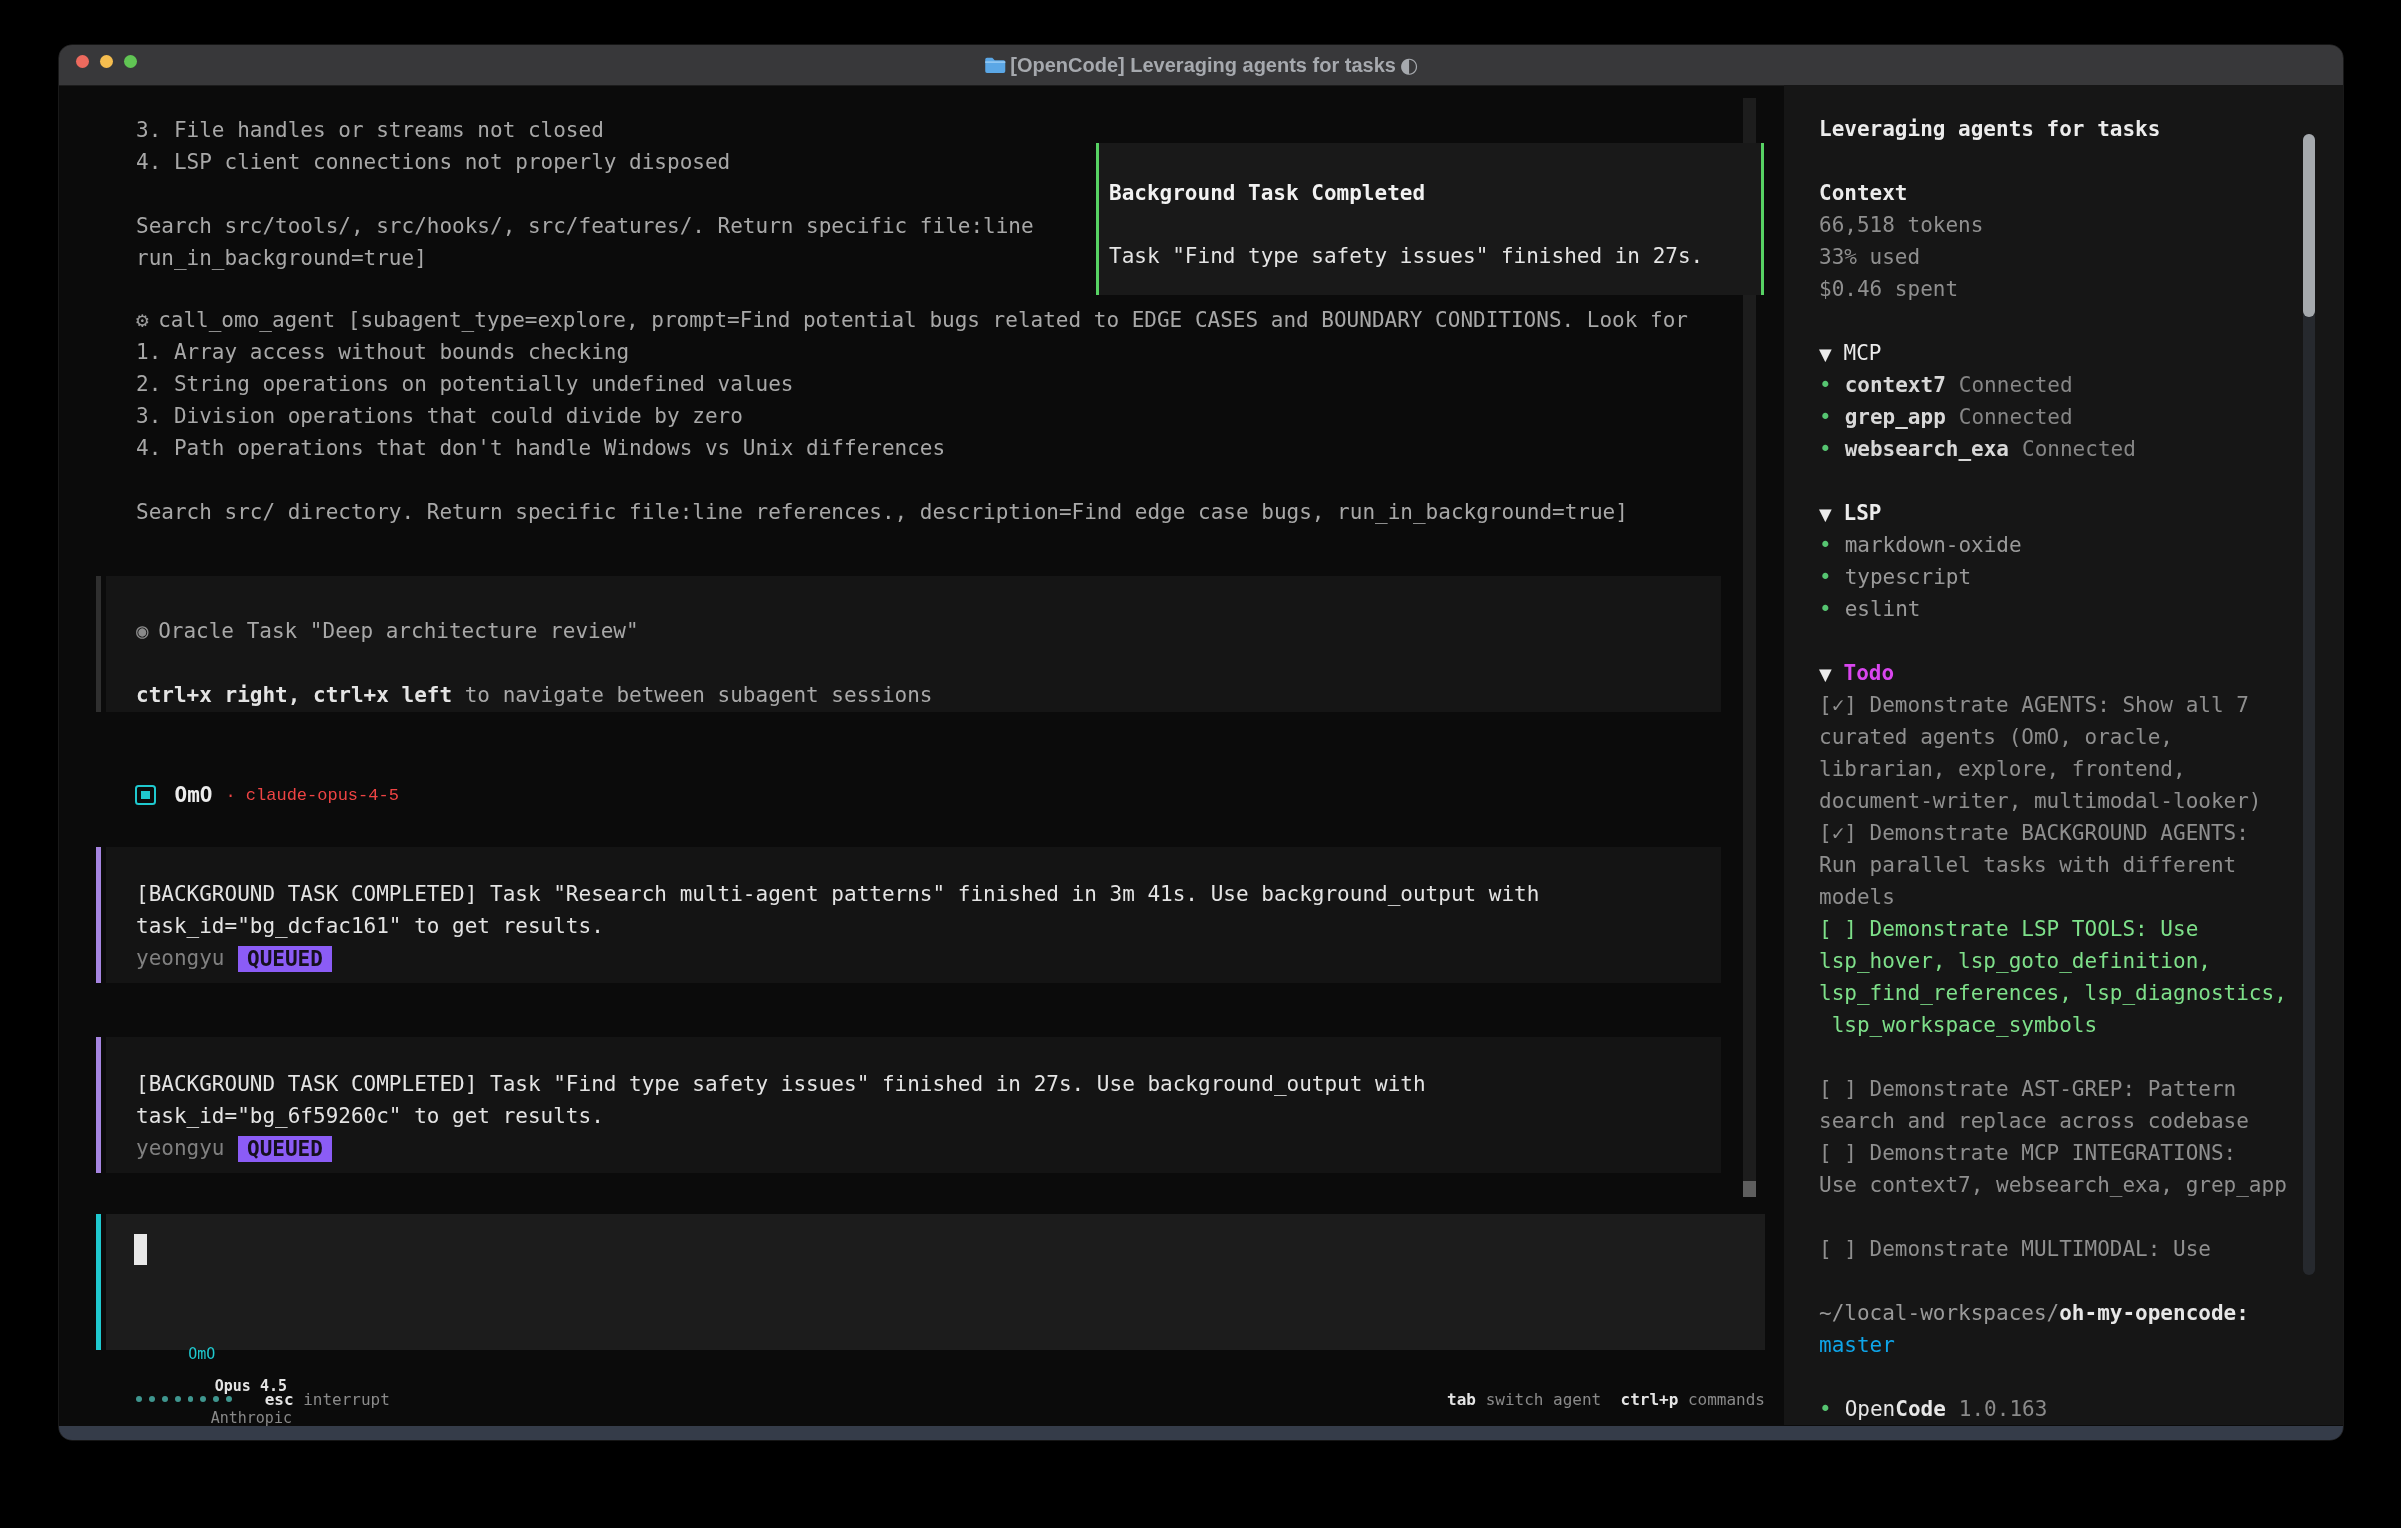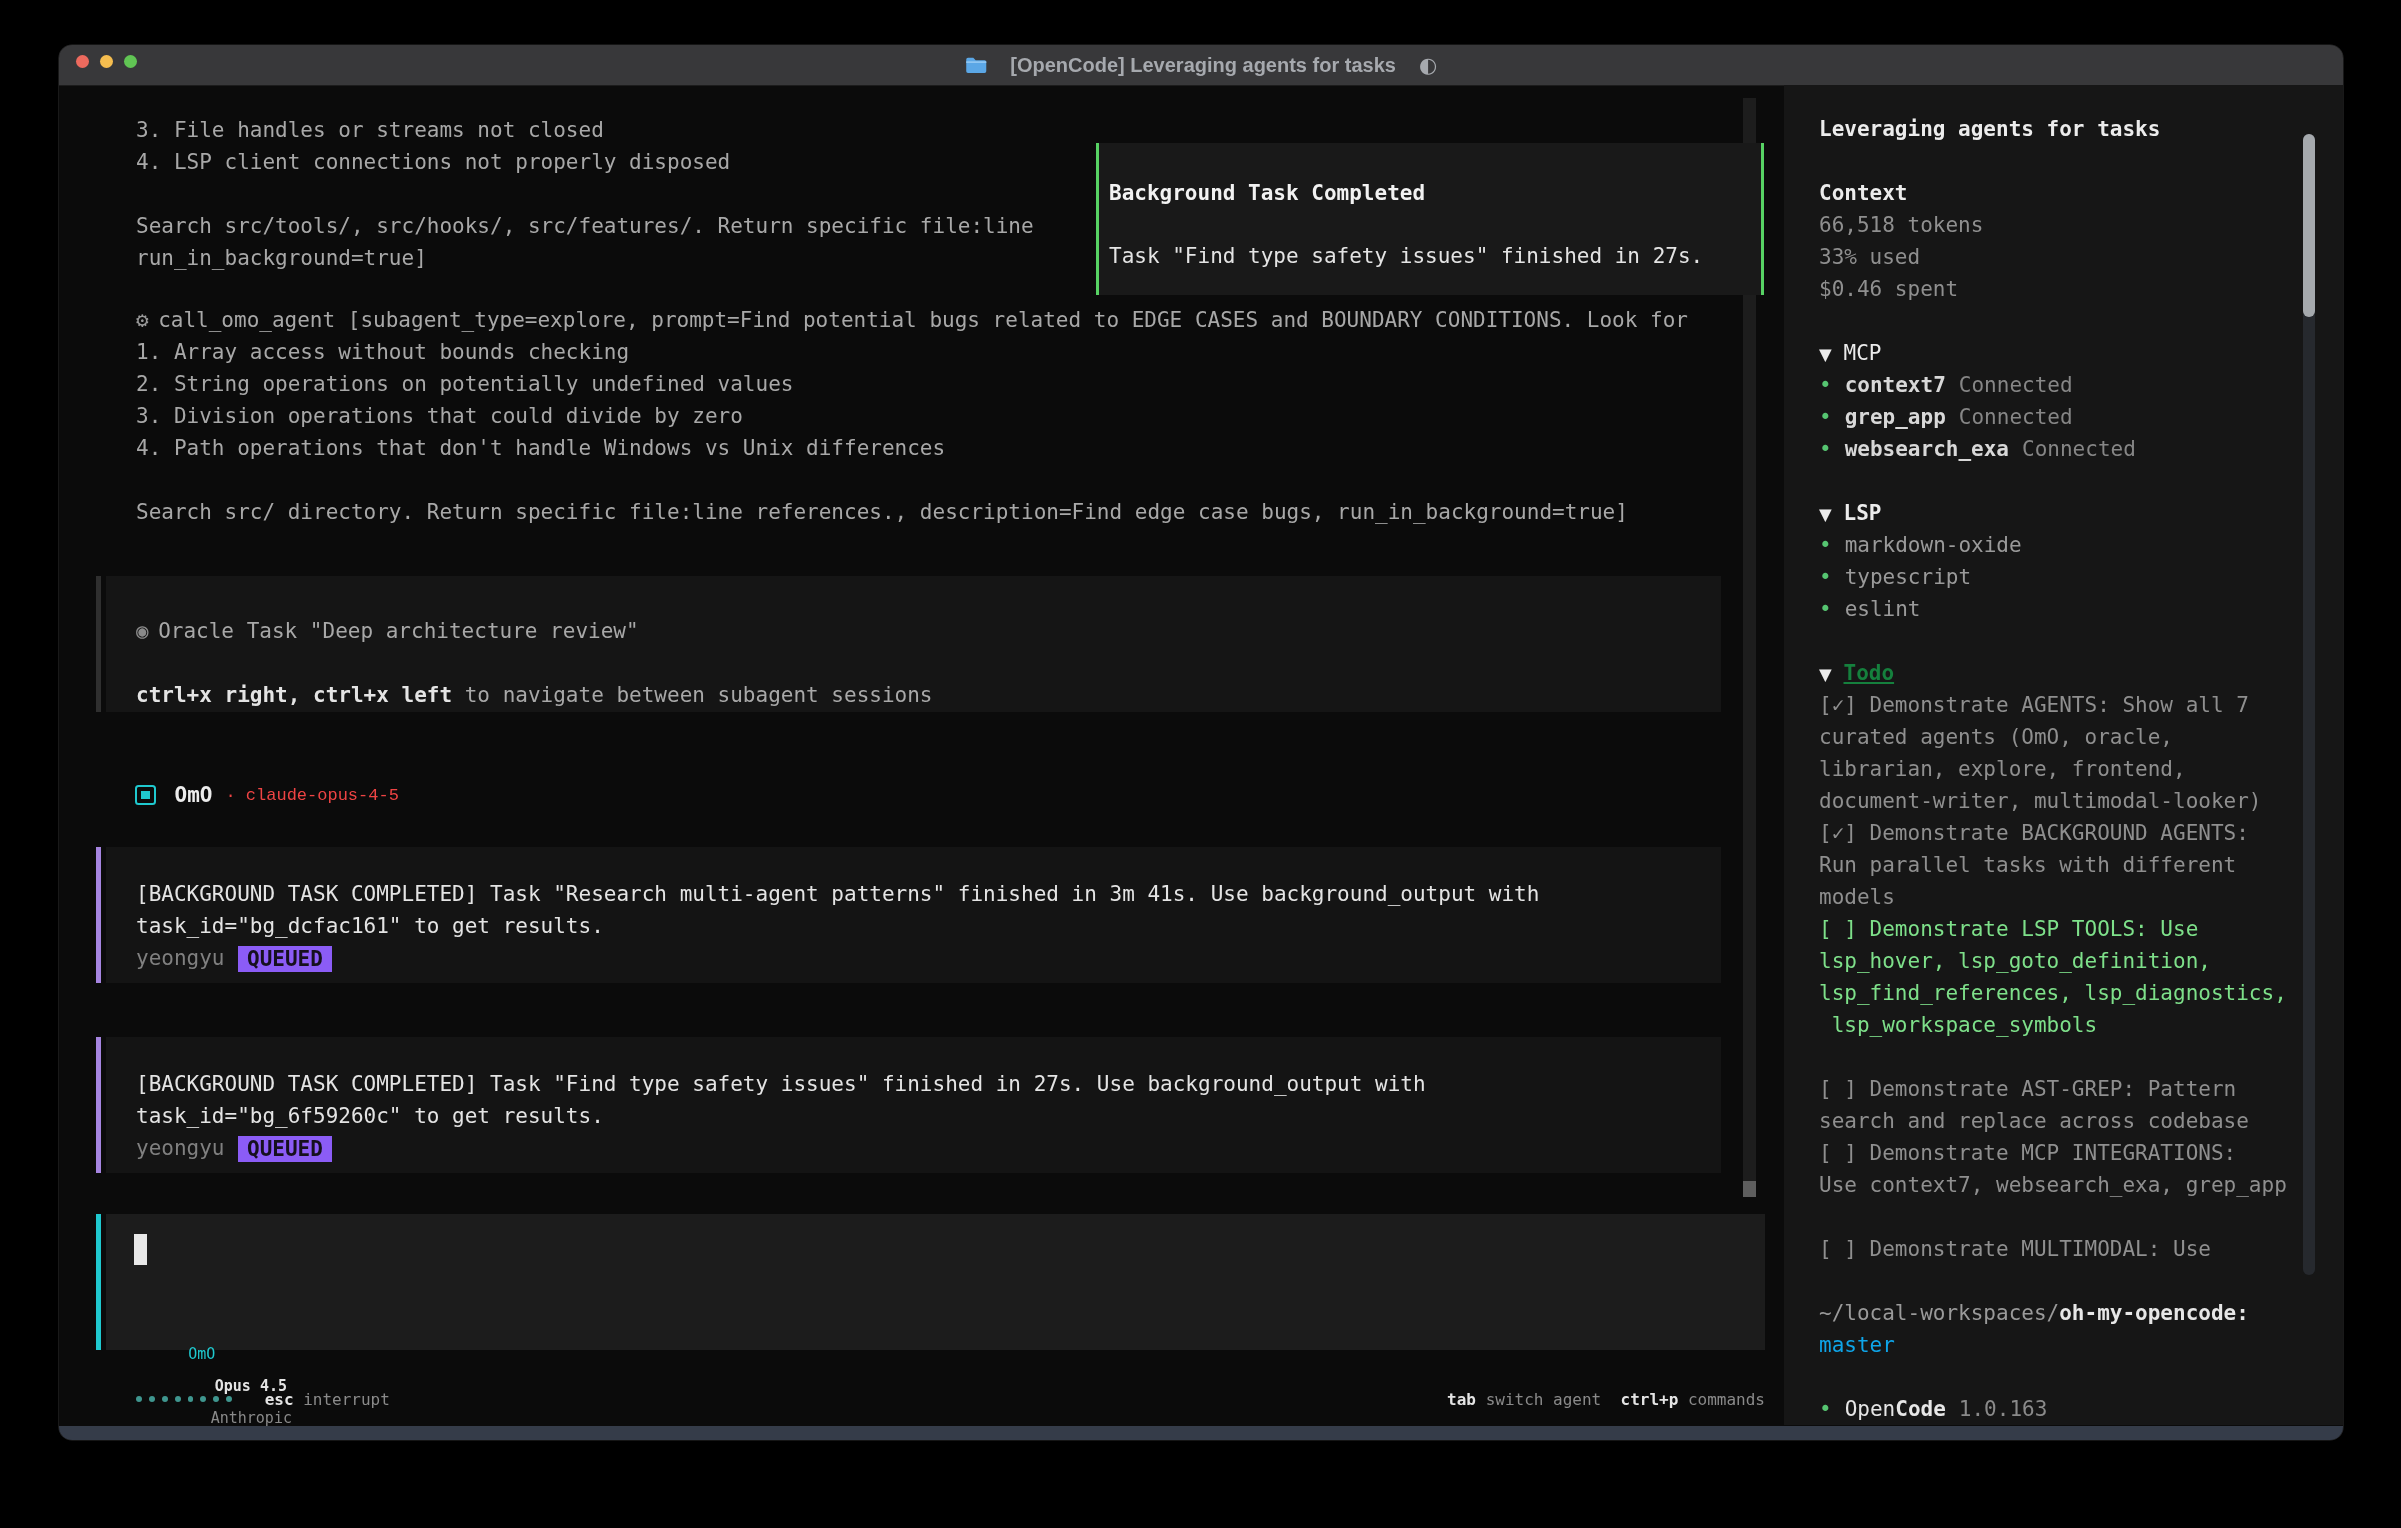--- a/index.html
+++ b/index.html
@@ -4,21 +4,21 @@
 <style>
   html,body{margin:0;padding:0;}
   body{width:2401px;height:1528px;position:relative;background:#000;font-family:"DejaVu Sans Mono","DejaVu Sans",monospace;}
   .window{position:absolute;left:59px;top:45px;width:2284px;height:1395px;background:#0b0b0b;border-radius:13px;overflow:hidden;box-shadow:0 0 0 0.6px #2a2a2a;}
   .titlebar{position:absolute;left:0;top:0;width:100%;height:40px;background:#38383a;border-bottom:1.2px solid #1c1c1c;}
   .lights{position:absolute;left:16.5px;top:9.5px;display:flex;gap:10.6px;}
   .light{width:13.6px;height:13.6px;border-radius:50%;}
   .light.red{background:#ed6a5e;}
   .light.yellow{background:#f5bd4f;}
   .light.green{background:#61c554;}
-  .title-wrap{position:absolute;left:0;top:0;width:100%;height:40px;display:flex;align-items:center;justify-content:center;gap:23px;font-family:"Liberation Sans",sans-serif;font-weight:bold;font-size:20px;color:#a6a9ae;}
+  .title-wrap{position:absolute;left:0;top:0;width:100%;height:40px;display:flex;align-items:center;justify-content:center;gap:4px;font-family:"Liberation Sans",sans-serif;font-weight:bold;font-size:20px;color:#a6a9ae;}
   .title-moon{font-family:"DejaVu Sans",sans-serif;font-size:21px;font-weight:normal;color:#a6a9ae;}
 
   
   .ln{height:32px;line-height:32px;white-space:pre;font-size:21px;color:#a8a8a8;}
   .grp{position:absolute;left:77px;}
   .grp-a{top:69px;}
   .grp-b{top:259px;}
   .gear{margin-right:9.5px;color:#9a9a9a;}
 
   
@@ -203,21 +203,21 @@
     <div class="row"><span class="tri">▼</span><span class="head" style="font-weight:normal;color:#ececec;">MCP</span></div>
     <div class="row"><span class="b-dot">•</span><span class="mcp-name">context7</span><span class="mcp-status">Connected</span></div>
     <div class="row"><span class="b-dot">•</span><span class="mcp-name">grep_app</span><span class="mcp-status">Connected</span></div>
     <div class="row"><span class="b-dot">•</span><span class="mcp-name">websearch_exa</span><span class="mcp-status">Connected</span></div>
     <div class="row"></div>
     <div class="row"><span class="tri">▼</span><span style="font-weight:bold;color:#ececec;">LSP</span></div>
     <div class="row"><span class="b-dot">•</span><span class="lsp-name">markdown-oxide</span></div>
     <div class="row"><span class="b-dot">•</span><span class="lsp-name">typescript</span></div>
     <div class="row"><span class="b-dot">•</span><span class="lsp-name">eslint</span></div>
     <div class="row"></div>
-    <div class="row"><span class="tri">▼</span><span style="font-weight:bold;color:#15803d;text-decoration:underline;">Todo</span></div>
+    <div class="row"><span class="tri">▼</span><span style="font-weight:bold;color:#d946ef;">Todo</span></div>
     <div class="row t-done">[✓] Demonstrate AGENTS: Show all 7</div>
     <div class="row t-done">curated agents (OmO, oracle,</div>
     <div class="row t-done">librarian, explore, frontend,</div>
     <div class="row t-done">document-writer, multimodal-looker)</div>
     <div class="row t-done">[✓] Demonstrate BACKGROUND AGENTS:</div>
     <div class="row t-done">Run parallel tasks with different</div>
     <div class="row t-done">models</div>
     <div class="row t-active">[ ] Demonstrate LSP TOOLS: Use</div>
     <div class="row t-active">lsp_hover, lsp_goto_definition,</div>
     <div class="row t-active">lsp_find_references, lsp_diagnostics,</div>

